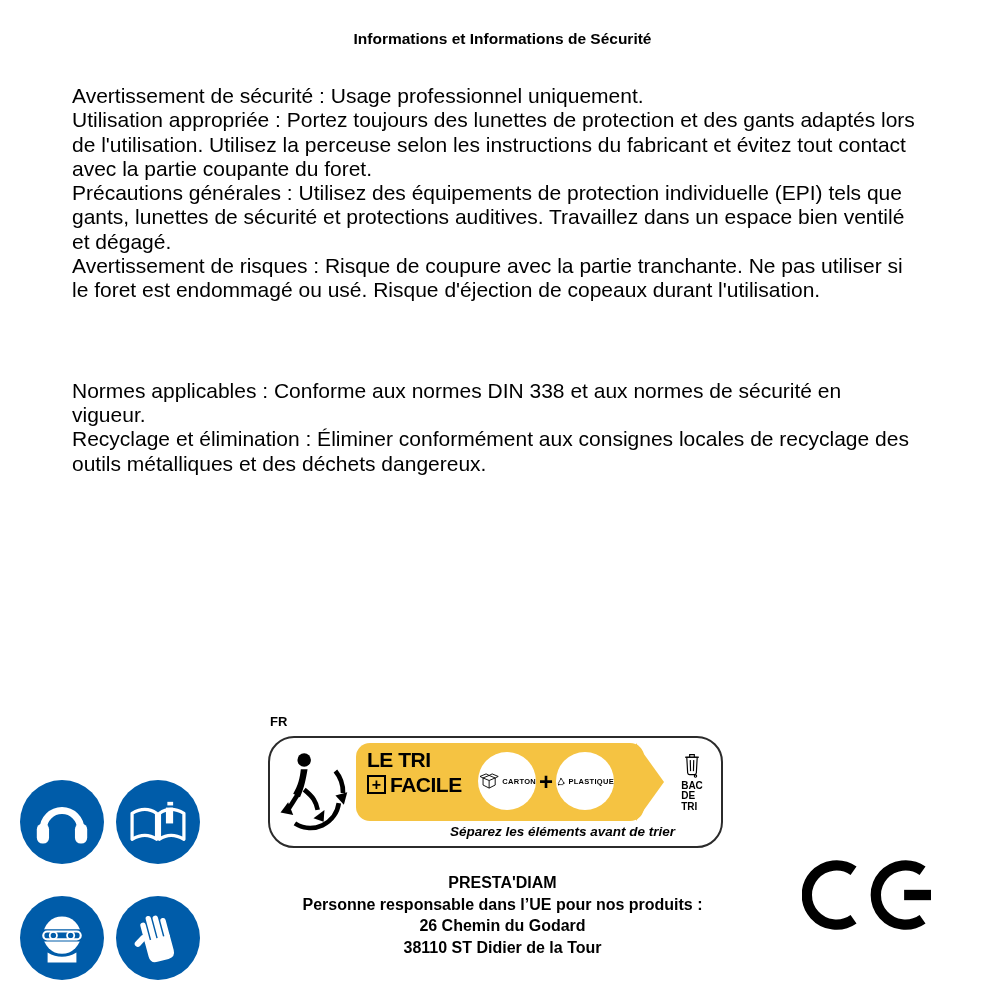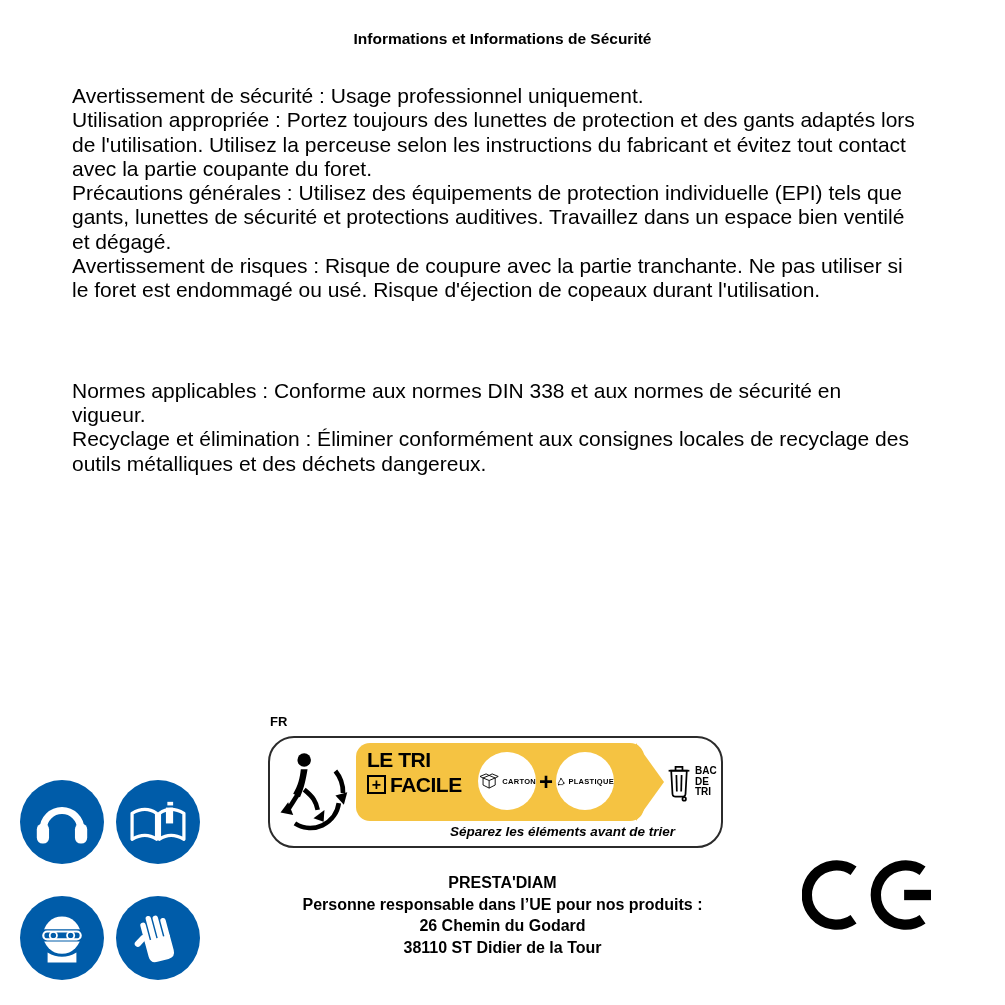--- a/index.html
+++ b/index.html
@@ -71,21 +71,21 @@
   }
   #circle-carton { left:208px; }
   #circle-plastique { left:286px; }
   .mat-circle .mat-label { font-size:7.5px; font-weight:bold; letter-spacing:0.3px; }
   .mat-plus {
     position:absolute; left:266px; top:30px; width:20px; text-align:center;
     font-size:24px; font-weight:bold;
   }
   .bin-zone {
     position:absolute; left:396px; top:14px; width:52px; height:60px;
-    display:flex; align-items:center; gap:3px;
+    display:flex; align-items:center; gap:3px;flex-direction:column;
   }
   .bin-zone svg { width:26px; height:40px; }
   .bin-text { font-size:10px; font-weight:bold; line-height:10.5px; }
   .tri-tagline {
     position:absolute; left:180px; top:86px; width:268px; text-align:left;
     font-size:13.5px; font-weight:bold; font-style:italic;
   }
 
   
   .responsible {

